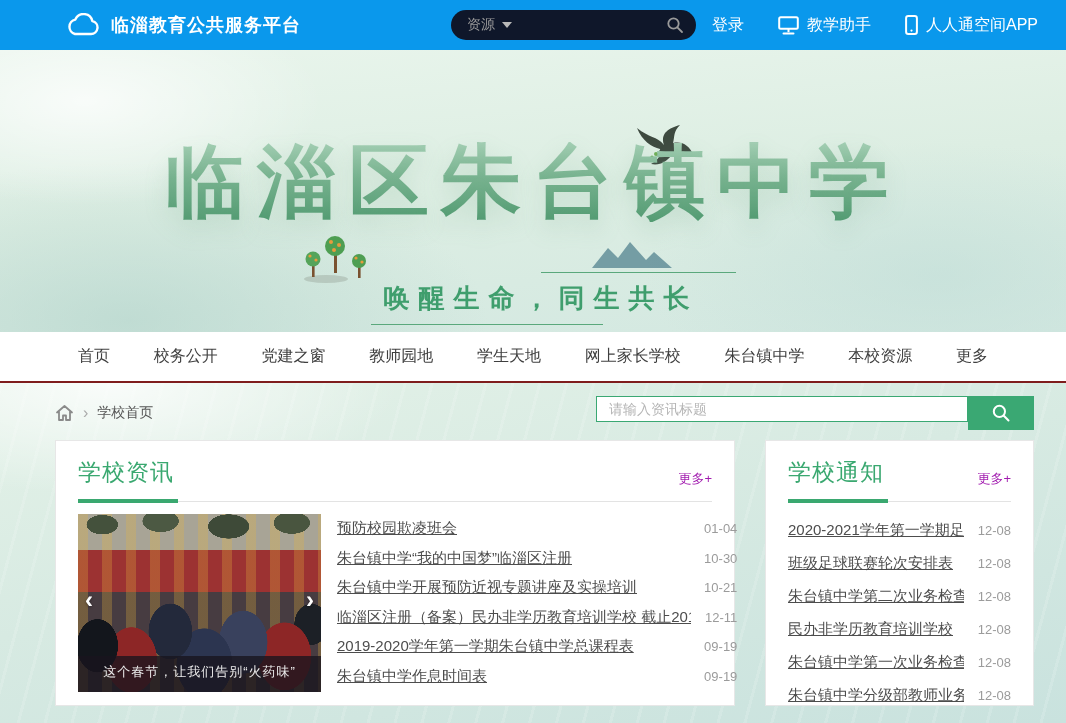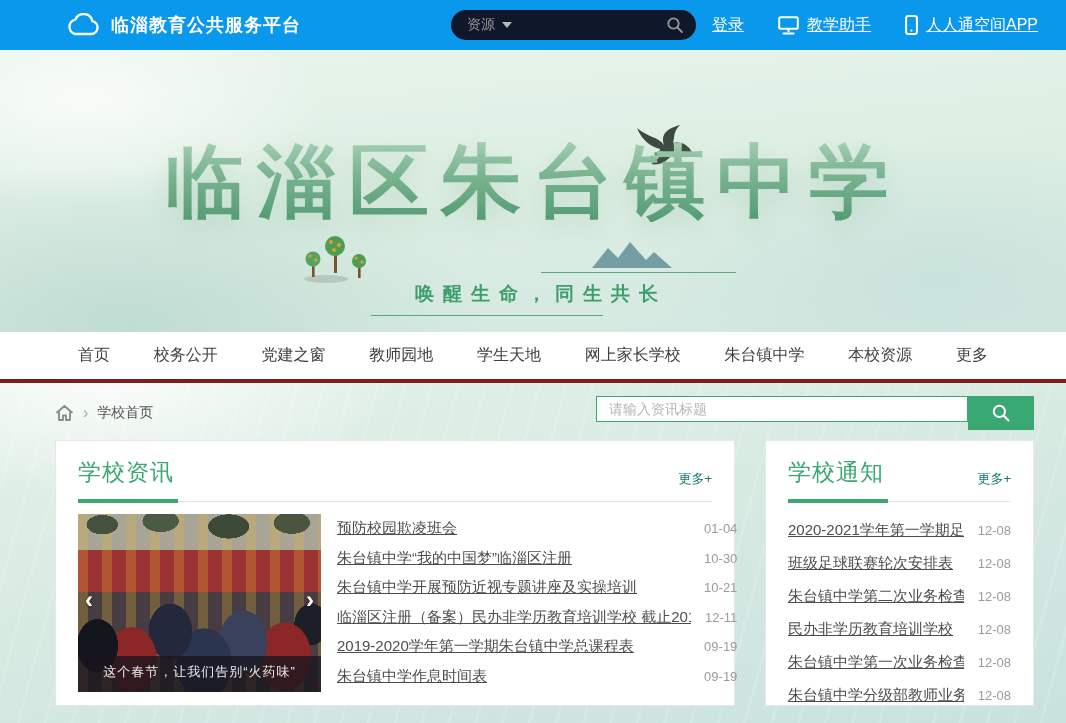--- a/index.html
+++ b/index.html
@@ -8,45 +8,45 @@
 
   
   .topbar { height:50px; background:#0a98ec; display:flex; align-items:center; padding:0 28px 0 66px; color:#fff; }
   .brand { display:flex; align-items:center; gap:11px; }
   .brand-name { font-size:18px; font-weight:bold; letter-spacing:1px; }
   .top-search { margin-left:150px; width:245px; height:30px; background:#0f172a; border-radius:15px; display:flex; align-items:center; padding:0 12px; color:#9a9a9a; font-size:14px; }
   .scope { margin-left:4px; }
   .scope-caret { width:0; height:0; border-left:5px solid transparent; border-right:5px solid transparent; border-top:6px solid #b9b9b9; margin-left:7px; }
   .top-search .spacer { flex:1; }
   .top-links { margin-left:auto; display:flex; align-items:center; gap:34px; font-size:16px; }
-  .top-link { display:flex; align-items:center; gap:8px; cursor:pointer; color:#fff;text-decoration:underline; }
+  .top-link { display:flex; align-items:center; gap:8px; cursor:pointer; color:#fff; }
 
   
   .banner { position:relative; height:282px; overflow:hidden;
     background:
       radial-gradient(340px 150px at 8% 18%, rgba(255,255,255,.75), rgba(255,255,255,0) 70%),
       radial-gradient(420px 190px at 88% 80%, rgba(190,220,214,.55), rgba(255,255,255,0) 70%),
       radial-gradient(500px 220px at 12% 96%, rgba(176,210,201,.6), rgba(255,255,255,0) 72%),
       linear-gradient(175deg, #e9f5ec 0%, #ddeee3 48%, #d3e8e1 100%);
   }
   .banner-title { position:absolute; top:92px; left:0; width:100%; text-align:center;
     font-size:80px; font-weight:bold; letter-spacing:12px; line-height:1;
     background:linear-gradient(#a4cfb4 0%, #77b38f 45%, #4f9a70 100%);
     -webkit-background-clip:text; background-clip:text; color:transparent;
     text-shadow:0 10px 22px rgba(120,170,140,.25); }
   .swallow { position:absolute; left:633px; top:74px; }
   .trees { position:absolute; left:300px; top:183px; }
   .mountains { position:absolute; left:592px; top:192px; opacity:.85; }
   .slogan-wrap { position:absolute; top:222px; left:50%; transform:translateX(-48%); width:400px; }
   .slogan-line-top { height:1px; background:#5aa87c; width:195px; margin-left:200px; }
-  .slogan-text { text-align:center; font-size:19px; font-weight:bold; letter-spacing:9px; color:#3f9e6d; margin:8px 0 8px 0; }
+  .slogan-text { text-align:center; font-size:26px; font-weight:bold; letter-spacing:9px; color:#3f9e6d; margin:8px 0 8px 0; }
   .slogan-line-bottom { height:1px; background:#5aa87c; width:232px; margin-left:30px; }
 
   
-  .mainnav { height:51px; background:#fff; display:flex; align-items:center; justify-content:space-between; padding:0 78px; border-bottom:4px solid #7f1d1d; }
+  .mainnav { height:51px; background:#fff; display:flex; align-items:center; justify-content:space-between; padding:0 78px; border-bottom:2px solid #7f1d1d; }
   .nav-item { font-size:16px; color:#3f3f3f; text-decoration:none; cursor:pointer; white-space:nowrap; }
 
   
   .content { height:340px; position:relative;
     background:
       repeating-linear-gradient(105deg, rgba(255,255,255,.14) 0 3px, rgba(255,255,255,0) 3px 26px),
       radial-gradient(420px 160px at 10% 0%, rgba(255,255,255,.8), rgba(255,255,255,0) 70%),
       linear-gradient(168deg, #e4f2e8 0%, #d7eae2 45%, #c9e2de 100%);
   }
   .crumb-row { display:flex; align-items:center; padding:13px 32px 0 55px; }
@@ -56,21 +56,21 @@
   .crumb-input { width:372px; height:26px; border:1px solid #3aa873; background:#fff; padding:0 12px; font-size:14px; outline:none; color:#333; font-family:"Liberation Sans",sans-serif; }
   .crumb-input::placeholder { color:#b5b5b5; }
   .crumb-btn { width:66px; height:34px; background:#3aa873; border:none; display:flex; align-items:center; justify-content:center; cursor:pointer; }
 
   .panels { display:flex; gap:30px; padding:10px 32px 0 55px; }
   .panel { background:#fff; border:1px solid #e7e7e7; padding:16px 22px 14px 22px; height:266px; }
   .panel-left { width:680px; }
   .panel-right { width:269px; }
   .panel-head { display:flex; align-items:flex-end; justify-content:space-between; }
   .panel-title { font-size:23px; color:#3aa870; letter-spacing:1px; }
-  .panel-more { font-size:13px; color:#0f766e; text-decoration:none; cursor:pointer; }
+  .panel-more { font-size:13px; color:#a21caf; text-decoration:none; cursor:pointer; }
   .panel-rule { position:relative; height:4px; margin:12px 0 10px 0; }
   .panel-rule .grayline { position:absolute; top:1px; left:0; right:0; height:1px; background:#e3e3e3; }
   .panel-rule .greenbar { position:absolute; top:-1px; left:0; width:100px; height:4px; background:#3aa870; }
 
   .news-body { display:flex; }
   
   .carousel { position:relative; width:243px; height:178px; overflow:hidden; flex:none; background:#5a4742; }
   .photo { position:absolute; inset:0;
     background:
       radial-gradient(26px 16px at 10% 6%, #44513c 0 60%, transparent 61%),

